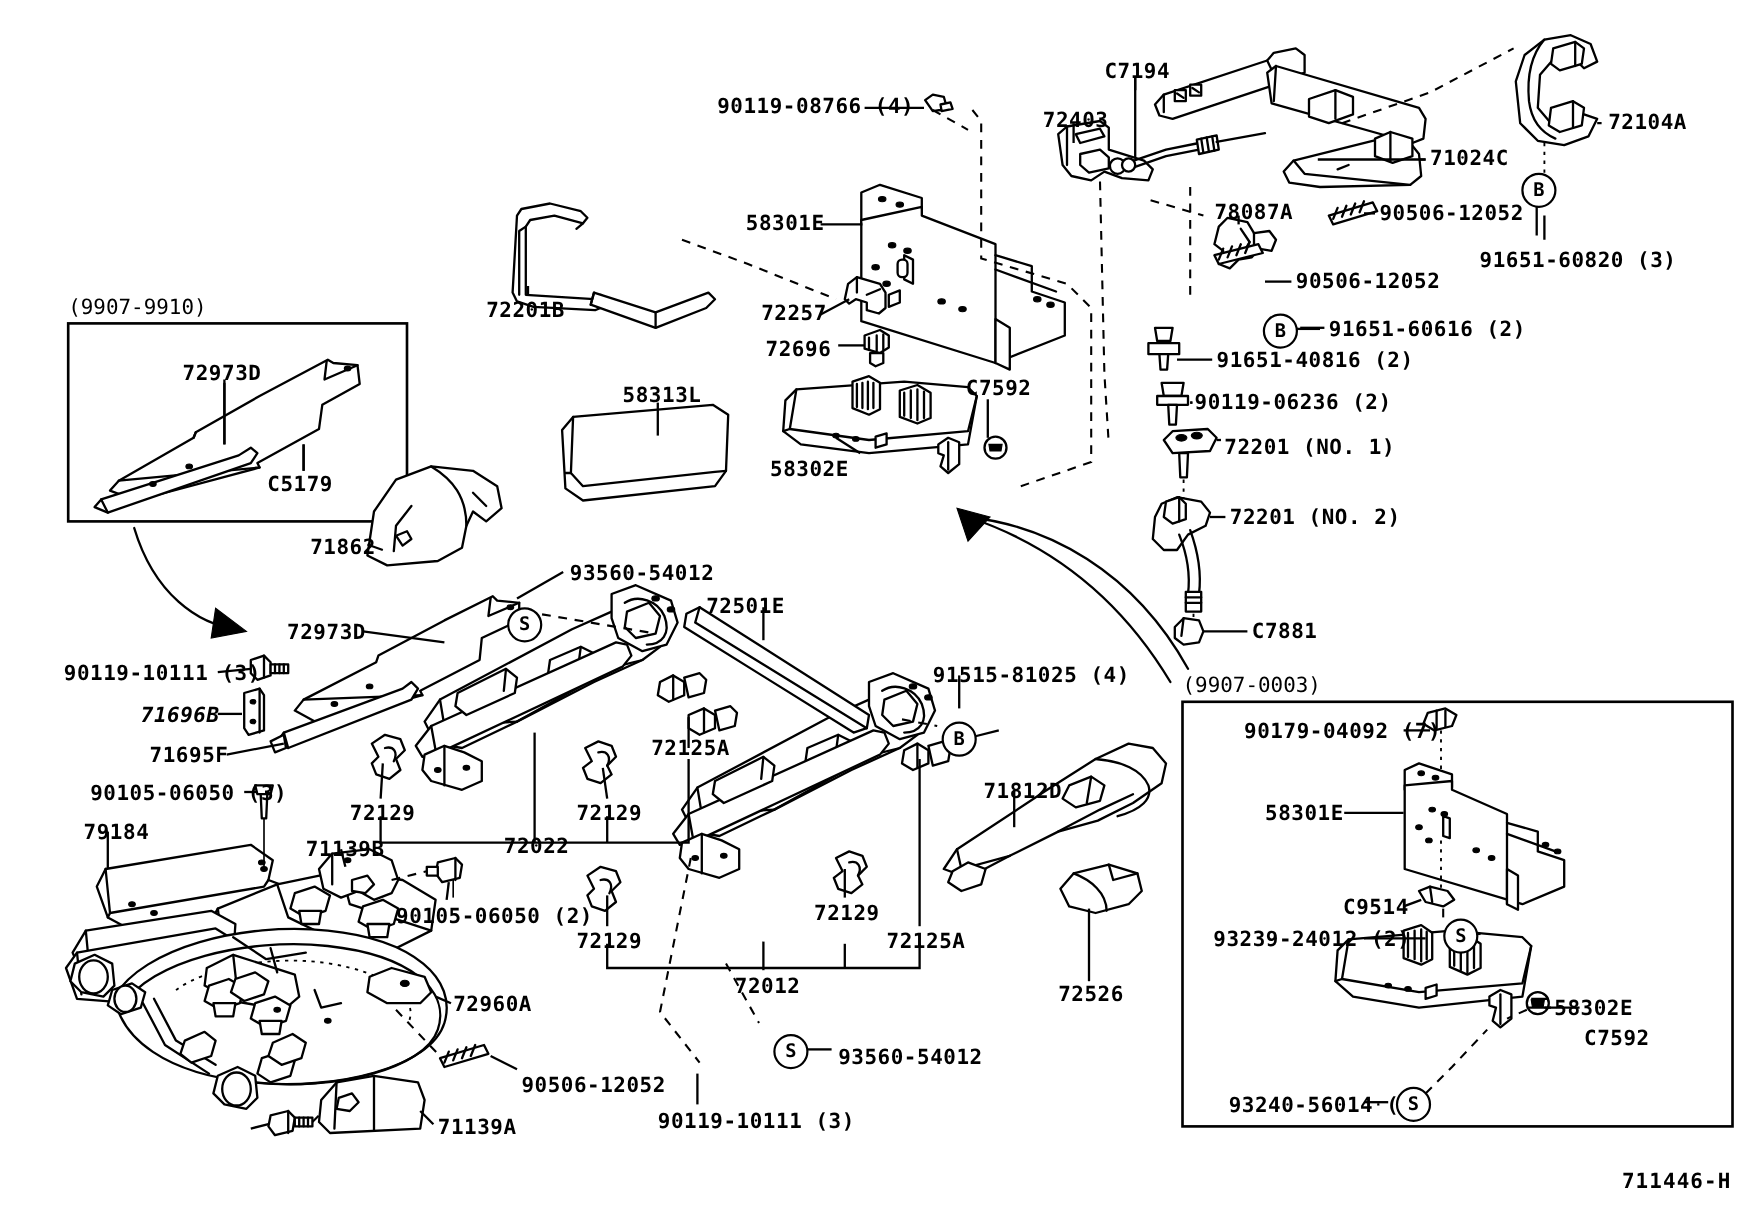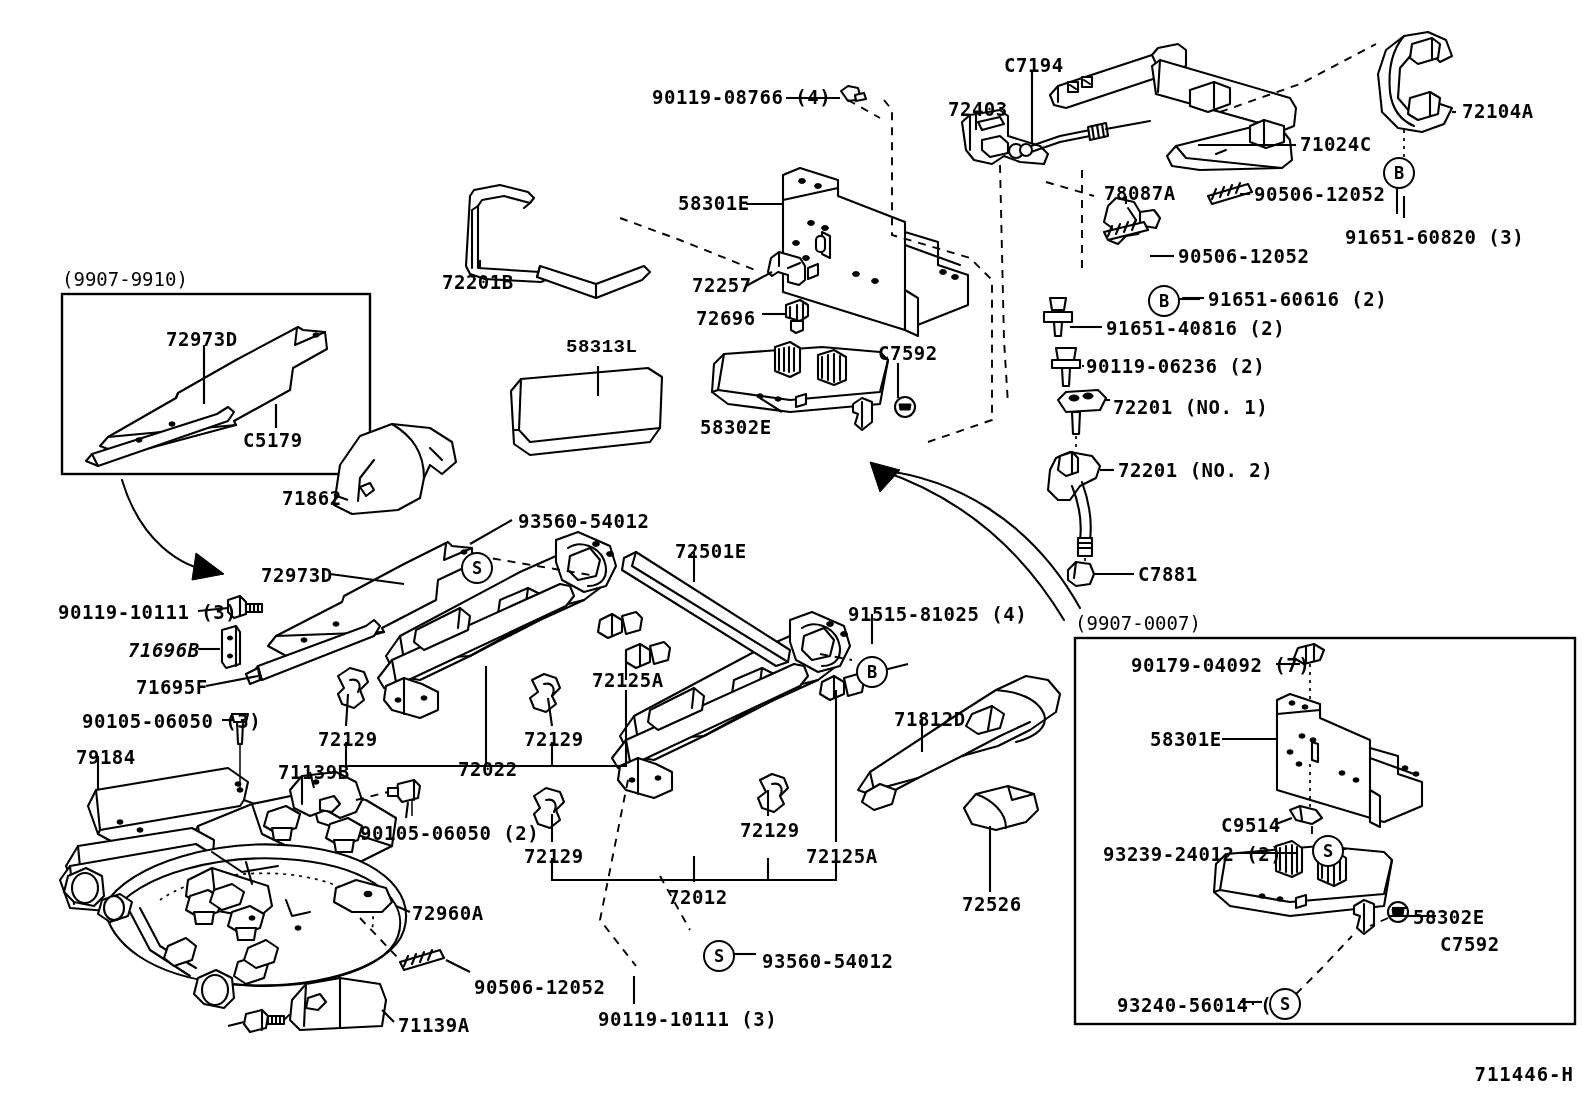--- a/index.html
+++ b/index.html
@@ -656,31 +656,31 @@
       <div class="lbl" style="left: 678px; top: 194px;">58301E</div>
       <div class="lbl" style="left: 1104px; top: 184px;">78087A</div>
       <div class="lbl" style="left: 1254px; top: 185px;">90506-12052</div>
       <div class="lbl" style="left: 1345px; top: 228px;">91651-60820 (3)</div>
       <div class="lbl" style="left: 1178px; top: 247px;">90506-12052</div>
       <div class="lbl" style="left: 442px; top: 273px;">72201B</div>
       <div class="lbl" style="left: 692px; top: 276px;">72257</div>
       <div class="lbl" style="left: 1208px; top: 290px;">91651-60616 (2)</div>
       <div class="lbl" style="left: 696px; top: 309px;">72696</div>
       <div class="lbl" style="left: 1106px; top: 319px;">91651-40816 (2)</div>
-      <div class="lbl" style="left: 566px; top: 338px; font-family: Liberation Mono, monospace;">58313L</div>
+      <div class="lbl" style="left: 566px; top: 350px;">58313L</div>
       <div class="lbl" style="left: 878px; top: 344px;">C7592</div>
       <div class="lbl" style="left: 1086px; top: 357px;">90119-06236 (2)</div>
       <div class="lbl" style="left: 166px; top: 330px;">72973D</div>
       <div class="lbl" style="left: 243px; top: 431px;">C5179</div>
       <div class="lbl" style="left: 700px; top: 418px;">58302E</div>
       <div class="lbl" style="left: 1113px; top: 398px;">72201 (NO. 1)</div>
       <div class="lbl" style="left: 1118px; top: 461px;">72201 (NO. 2)</div>
       <div class="lbl" style="left: 282px; top: 489px;">71862</div>
       <div class="lbl" style="left: 518px; top: 512px;">93560-54012</div>
-      <div class="lbl" style="left: 642px; top: 542px; margin-left: 33px;">72501E</div>
+      <div class="lbl" style="left: 642px; top: 542px;">72501E</div>
       <div class="lbl" style="left: 1138px; top: 565px;">C7881</div>
       <div class="lbl" style="left: 261px; top: 566px;">72973D</div>
       <div class="lbl" style="left: 816px; top: 605px; margin-left: 32px;">91515-81025 (4)</div>
       <div class="lbl" style="left: 58px; top: 603px;">90119-10111 (3)</div>
       <div class="lbl" style="left: 128px; top: 641px; font-style: italic;">71696B</div>
       <div class="lbl" style="left: 136px; top: 678px;">71695F</div>
       <div class="lbl" style="left: 592px; top: 671px;">72125A</div>
       <div class="lbl" style="left: 82px; top: 712px;">90105-06050 (3)</div>
       <div class="lbl" style="left: 318px; top: 730px;">72129</div>
       <div class="lbl" style="left: 524px; top: 730px;">72129</div>
@@ -712,17 +712,17 @@
       <div class="cbadge" style="left: 1383px; top: 157px;">B</div>
       <div class="cbadge" style="left: 1148px; top: 285px;">B</div>
       <div class="cbadge" style="left: 461px; top: 552px;">S</div>
       <div class="cbadge" style="left: 856px; top: 656px;">B</div>
       <div class="cbadge" style="left: 703px; top: 940px;">S</div>
       <div class="cbadge" style="left: 1312px; top: 835px;">S</div>
       <div class="cbadge" style="left: 1269px; top: 988px;">S</div>
     </div>
   <div id="insetTitles">
       <div class="inset-title" style="left: 62px; top: 268px;">(9907-9910)</div>
-      <div class="inset-title" style="left: 1075px; top: 612px;">(9907-0007)</div>
+      <div class="inset-title" style="left: 1075px; top: 612px;">(9907-0003)</div>
     </div>
 
   <div class="diagid">711446-H</div>
 </div>
 
 </body></html>

